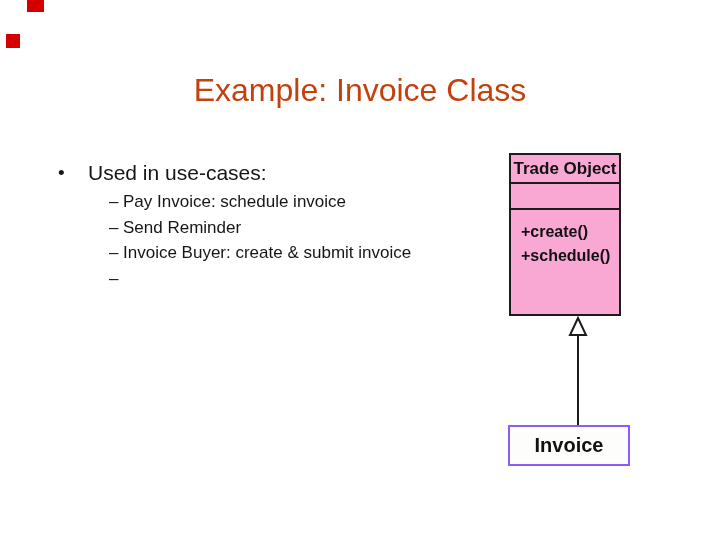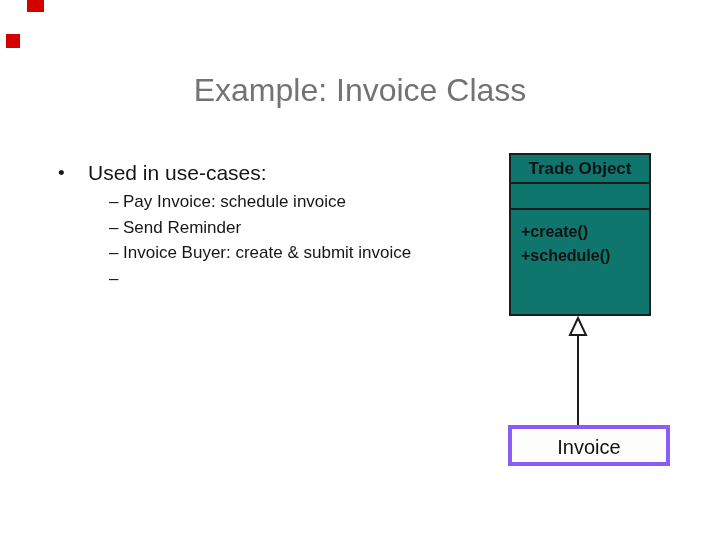--- a/index.html
+++ b/index.html
@@ -10,55 +10,55 @@
   }
   * { box-sizing:border-box; }
 
   .red-marker { position:absolute; background:#d40000; }
   .marker-1 { left:27px; top:0;    width:17px; height:12px; }
   .marker-2 { left:6px;  top:34px; width:14px; height:14px; }
 
   .slide-title {
     position:absolute; left:0; right:0; top:72px; margin:0;
     text-align:center; font-size:32px; font-weight:400; line-height:36px;
-    color:#737373; letter-spacing:0;
+    color:#c2410c; letter-spacing:0;
   }
 
   .bullet-row {
     position:absolute; left:58px; top:161px;
     display:flex; align-items:flex-start;
     font-size:21px; line-height:23px; color:#161616;
   }
   .bullet-glyph { width:30px; font-size:19px; }
 
   .sub-list { position:absolute; left:109px; top:189px; }
   .sub-row { display:flex; font-size:17px; line-height:25.5px; color:#161616; }
   .sub-dash { width:14px; }
 
   
   .uml-parent-box {
-    position:absolute; left:509px; top:153px; width:142px; height:163px;
-    border:2px solid #1c1c1c; background:#0f766e;
+    position:absolute; left:509px; top:153px; width:112px; height:163px;
+    border:2px solid #1c1c1c; background:#f9a8d4;
   }
   .class-title {
     height:29px; border-bottom:2px solid #1c1c1c;
     text-align:center; font-weight:700; font-size:17px; line-height:27px;
   }
   .attrs-compartment { height:26px; border-bottom:2px solid #1c1c1c; }
   .ops-compartment { padding:10px 0 0 10px; }
   .op-line { display:block; font-weight:700; font-size:16px; line-height:24px; }
 
   .inheritance-connector {
     position:absolute; left:509px; top:316px; width:136px; height:109px;
   }
 
   .uml-child-box {
-    position:absolute; left:508px; top:425px; width:162px; height:41px;
-    border:4px solid #8b5cf6; background:#fdfdfc;
-    text-align:center; font-weight:400; font-size:20px; line-height:36px;
+    position:absolute; left:508px; top:425px; width:122px; height:41px;
+    border:2px solid #8b5cf6; background:#fdfdfc;
+    text-align:center; font-weight:700; font-size:20px; line-height:36px;
   }
 </style>
 </head>
 <body>
 
 <div>
 
   <div class="red-marker marker-1" style="background: rgb(212, 0, 0);"></div>
   <div class="red-marker marker-2" style="background: rgb(212, 0, 0);"></div>
 

